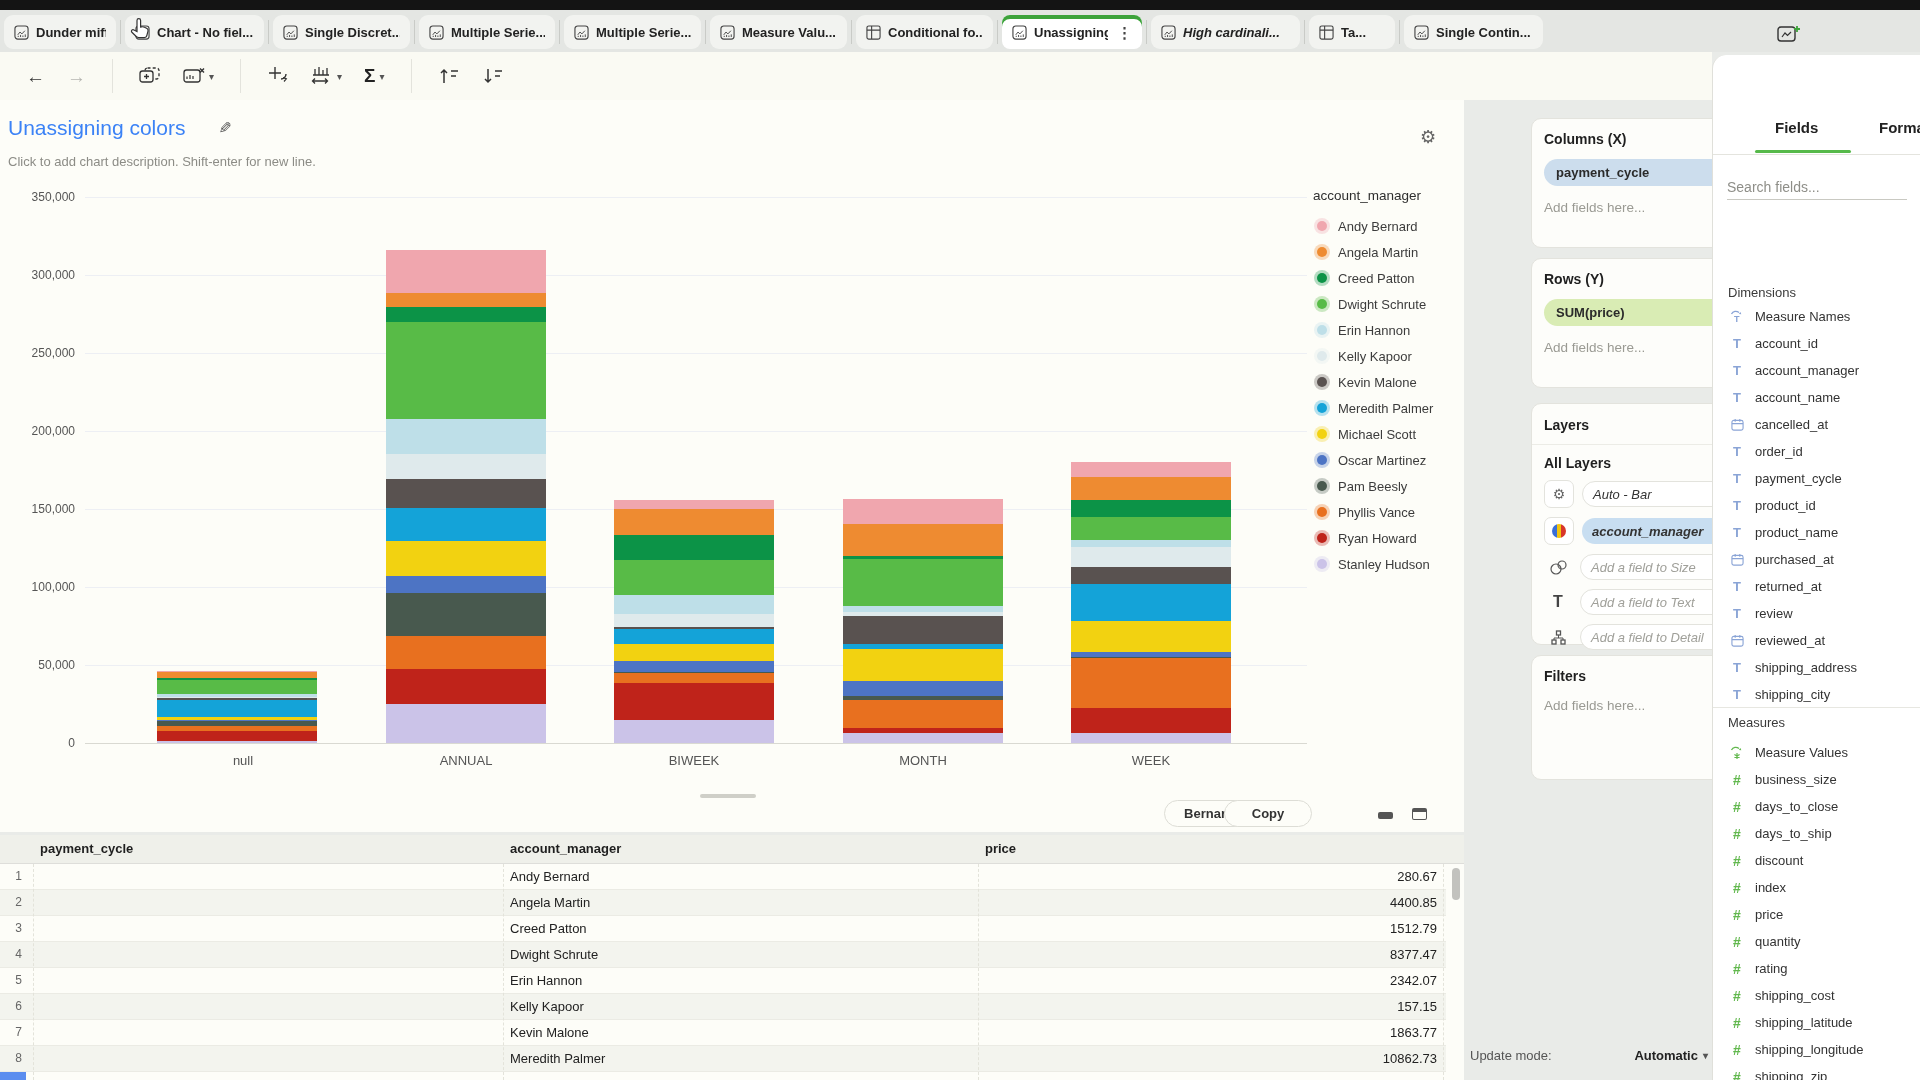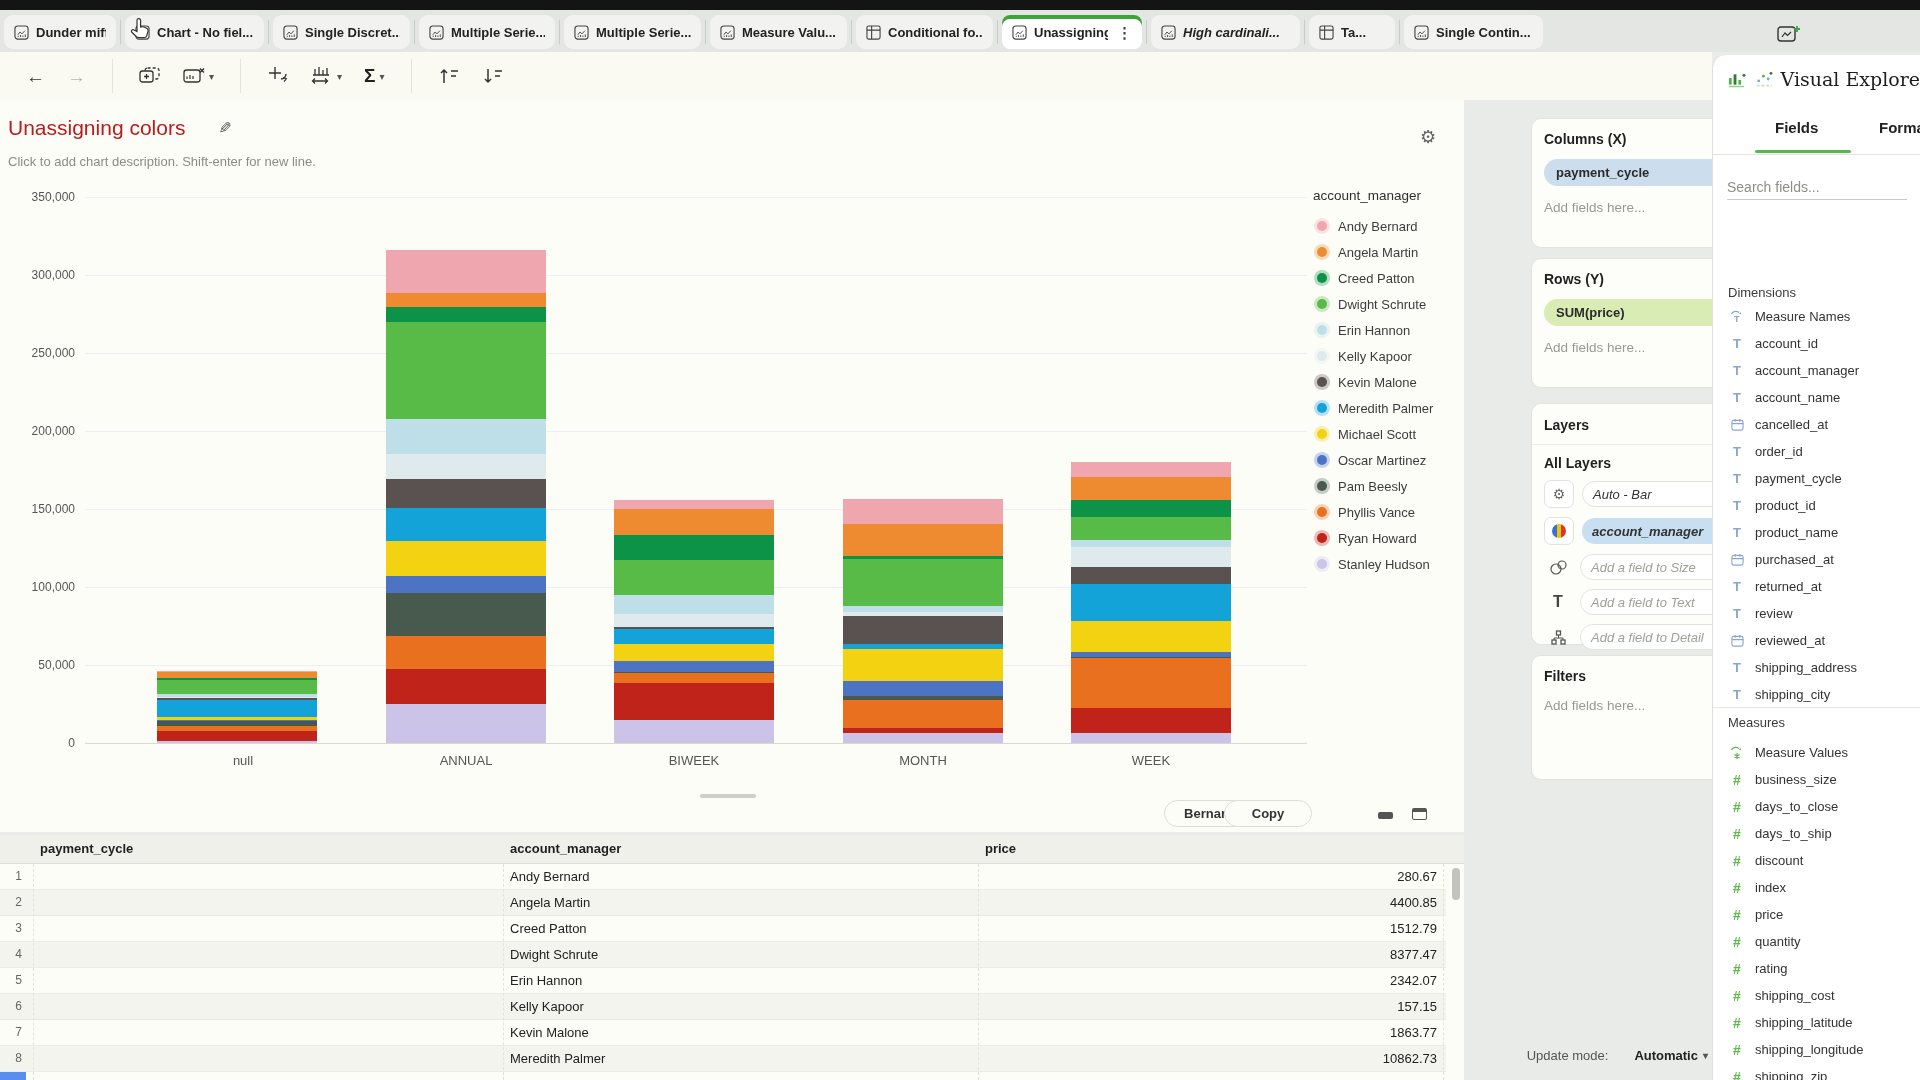--- a/index.html
+++ b/index.html
@@ -19,21 +19,21 @@
   #toolbar{left:0;top:52px;width:1712px;height:48px;background:#fafaf3;display:flex;align-items:center;}
   .tb-group{display:flex;align-items:center;gap:22px;padding:0 26px;height:34px;}
   .tb-sep{width:1px;height:34px;background:#e3e3dc;}
   .tb-btn{display:flex;align-items:center;gap:4px;color:#333;cursor:pointer;}
   .tb-btn.disabled{opacity:.35;cursor:default;}
   .arrowglyph{font-size:19px;line-height:1;}
   .caret{font-size:10px;color:#555;}
   .sigma{font-size:19px;font-weight:600;color:#222;}
   
   #chart-card{left:0;top:100px;width:1464px;height:732px;background:#fdfdf8;}
-  #chart-title{left:8px;top:16px;font-size:21px;font-weight:500;color:#b91c1c;}
+  #chart-title{left:8px;top:16px;font-size:21px;font-weight:500;color:#3b82f6;}
   #chart-desc{left:8px;top:54px;font-size:13px;color:#8c8c86;}
   .pencil{font-size:16px;color:#555;transform:rotate(90deg);display:inline-block;}
   #gear{left:1420px;top:26px;font-size:18px;color:#666;cursor:pointer;}
   #plot{left:85px;top:97px;width:1222px;height:546px;}
   .gridline{position:absolute;left:0;width:100%;height:0;border-top:1px solid #edeff4;}
   .gridline.base{border-top:1px solid #d9d9d2;}
   .ytick{position:absolute;right:calc(100% + 10px);width:70px;text-align:right;font-size:12px;color:#555;}
   .xlabel{position:absolute;top:calc(100% + 10px);width:170px;text-align:center;font-size:13px;color:#555;}
   .bar-seg{position:absolute;}
   
@@ -62,21 +62,21 @@
   .cfg-card{position:absolute;left:1531px;width:238px;background:#fdfdfa;border:1px solid #e3e3dd;border-radius:10px;box-sizing:border-box;padding:12px 12px;}
   .cfg-title{font-size:14px;font-weight:700;color:#1f1f1f;}
   .fpill{height:27px;border-radius:14px;display:flex;align-items:center;justify-content:space-between;padding:0 12px;font-size:13px;font-weight:700;color:#2b2b2b;margin-top:12px;cursor:pointer;}
   .addfields{font-size:13.5px;color:#9a9a93;margin-top:14px;}
   .layer-row{display:flex;align-items:center;gap:8px;margin-top:9px;}
   .layer-icon{width:28px;height:26px;border:1px solid #e3e3dd;border-radius:7px;display:flex;align-items:center;justify-content:center;flex:0 0 auto;background:#fff;}
   .layer-field{flex:1;height:26px;border:1px solid #e3e3dd;border-radius:13px;display:flex;align-items:center;justify-content:space-between;padding:0 10px;font-size:13px;color:#333;box-sizing:border-box;background:#fff;cursor:pointer;font-style:italic;}
   .layer-field.placeholder{color:#a0a09a;}
   .layer-field.colored{background:#c8def1;border:none;font-weight:700;}
   .hr{height:1px;background:#ececе6;background:#ecece6;margin:10px -12px;}
-  #update-mode{left:1470px;top:1048px;width:238px;display:flex;align-items:center;justify-content:flex-end;gap:26px;font-size:13px;color:#555;}
+  #update-mode{left:1470px;top:1048px;width:238px;display:flex;align-items:center;justify-content:space-between;gap:26px;font-size:13px;color:#555;}
   #update-value{color:#222;font-weight:600;cursor:pointer;display:flex;align-items:center;gap:5px;}
   
   #fields-panel{left:1712px;top:55px;width:208px;height:1025px;background:#fff;border-radius:14px 0 0 0;border-left:1px solid #e0e0da;box-sizing:border-box;overflow:hidden;}
   #vx-header{position:absolute;left:0;top:0;width:100%;height:48px;display:flex;align-items:center;gap:6px;padding-left:14px;box-sizing:border-box;}
   #vx-title{font-family:"DejaVu Serif",serif;font-size:19px;color:#1d1d1d;white-space:nowrap;}
   #fp-tabs{position:absolute;left:0;top:48px;width:100%;height:52px;border-bottom:1px solid #e4e4de;box-sizing:border-box;}
   .fp-tab{position:absolute;top:16px;font-size:15px;font-weight:700;color:#222;cursor:pointer;white-space:nowrap;}
   #fp-underline{position:absolute;left:42px;top:47px;width:96px;height:3px;background:#56b94a;border-radius:2px;}
   #search-wrap{position:absolute;left:14px;top:120px;width:180px;border-bottom:1px solid #c9c9c2;}
   #search-input{width:100%;border:none;outline:none;background:transparent;font-size:14px;color:#444;padding:4px 0;font-family:"Liberation Sans",sans-serif;}
@@ -611,37 +611,20 @@
 
   <div class="abs" id="update-mode">
     <span>Update mode:</span>
     <span id="update-value">
       <span>Automatic</span>
       <span class="caret">▾</span>
     </span>
   </div>
 
   <div class="abs" id="fields-panel">
-    <div id="vx-header">
-      <svg width="22" height="20" viewBox="0 0 22 20">
-        <rect x="2" y="9" width="3" height="7" fill="#57b14d"></rect>
-          <rect x="7" y="5" width="3" height="11" fill="#2e7d32"></rect>
-          <rect x="12" y="11" width="3" height="5" fill="#57b14d"></rect>
-          <circle cx="18" cy="6" r="1.6" fill="#2e7d32"></circle>
-          <path d="M2 18h16" stroke="#9ccc8f" stroke-width="1.5"></path>
-      </svg>
-      <svg width="22" height="20" viewBox="0 0 22 20">
-        <circle cx="5" cy="12" r="1.5" fill="#7da7d9"></circle>
-          <circle cx="10" cy="7" r="1.5" fill="#57b14d"></circle>
-          <circle cx="15" cy="10" r="1.5" fill="#7da7d9"></circle>
-          <circle cx="18" cy="4" r="1.5" fill="#2e7d32"></circle>
-          <path d="M3 17h16" stroke="#c5e3bb" stroke-width="2" stroke-dasharray="3 2"></path>
-      </svg>
-      <span id="vx-title">Visual Explore</span>
-    </div>
     <div id="fp-tabs">
       <span class="fp-tab" style="left:62px;">Fields</span>
       <span class="fp-tab" style="left:166px;">Format</span>
       <span id="fp-underline"></span>
     </div>
     <div id="search-wrap">
       <input id="search-input" placeholder="Search fields..." style="">
     </div>
     <div class="fsec-title" style="top:230px;">Dimensions</div>
     <ul class="flist" id="dims-list" style="top:248px;">

